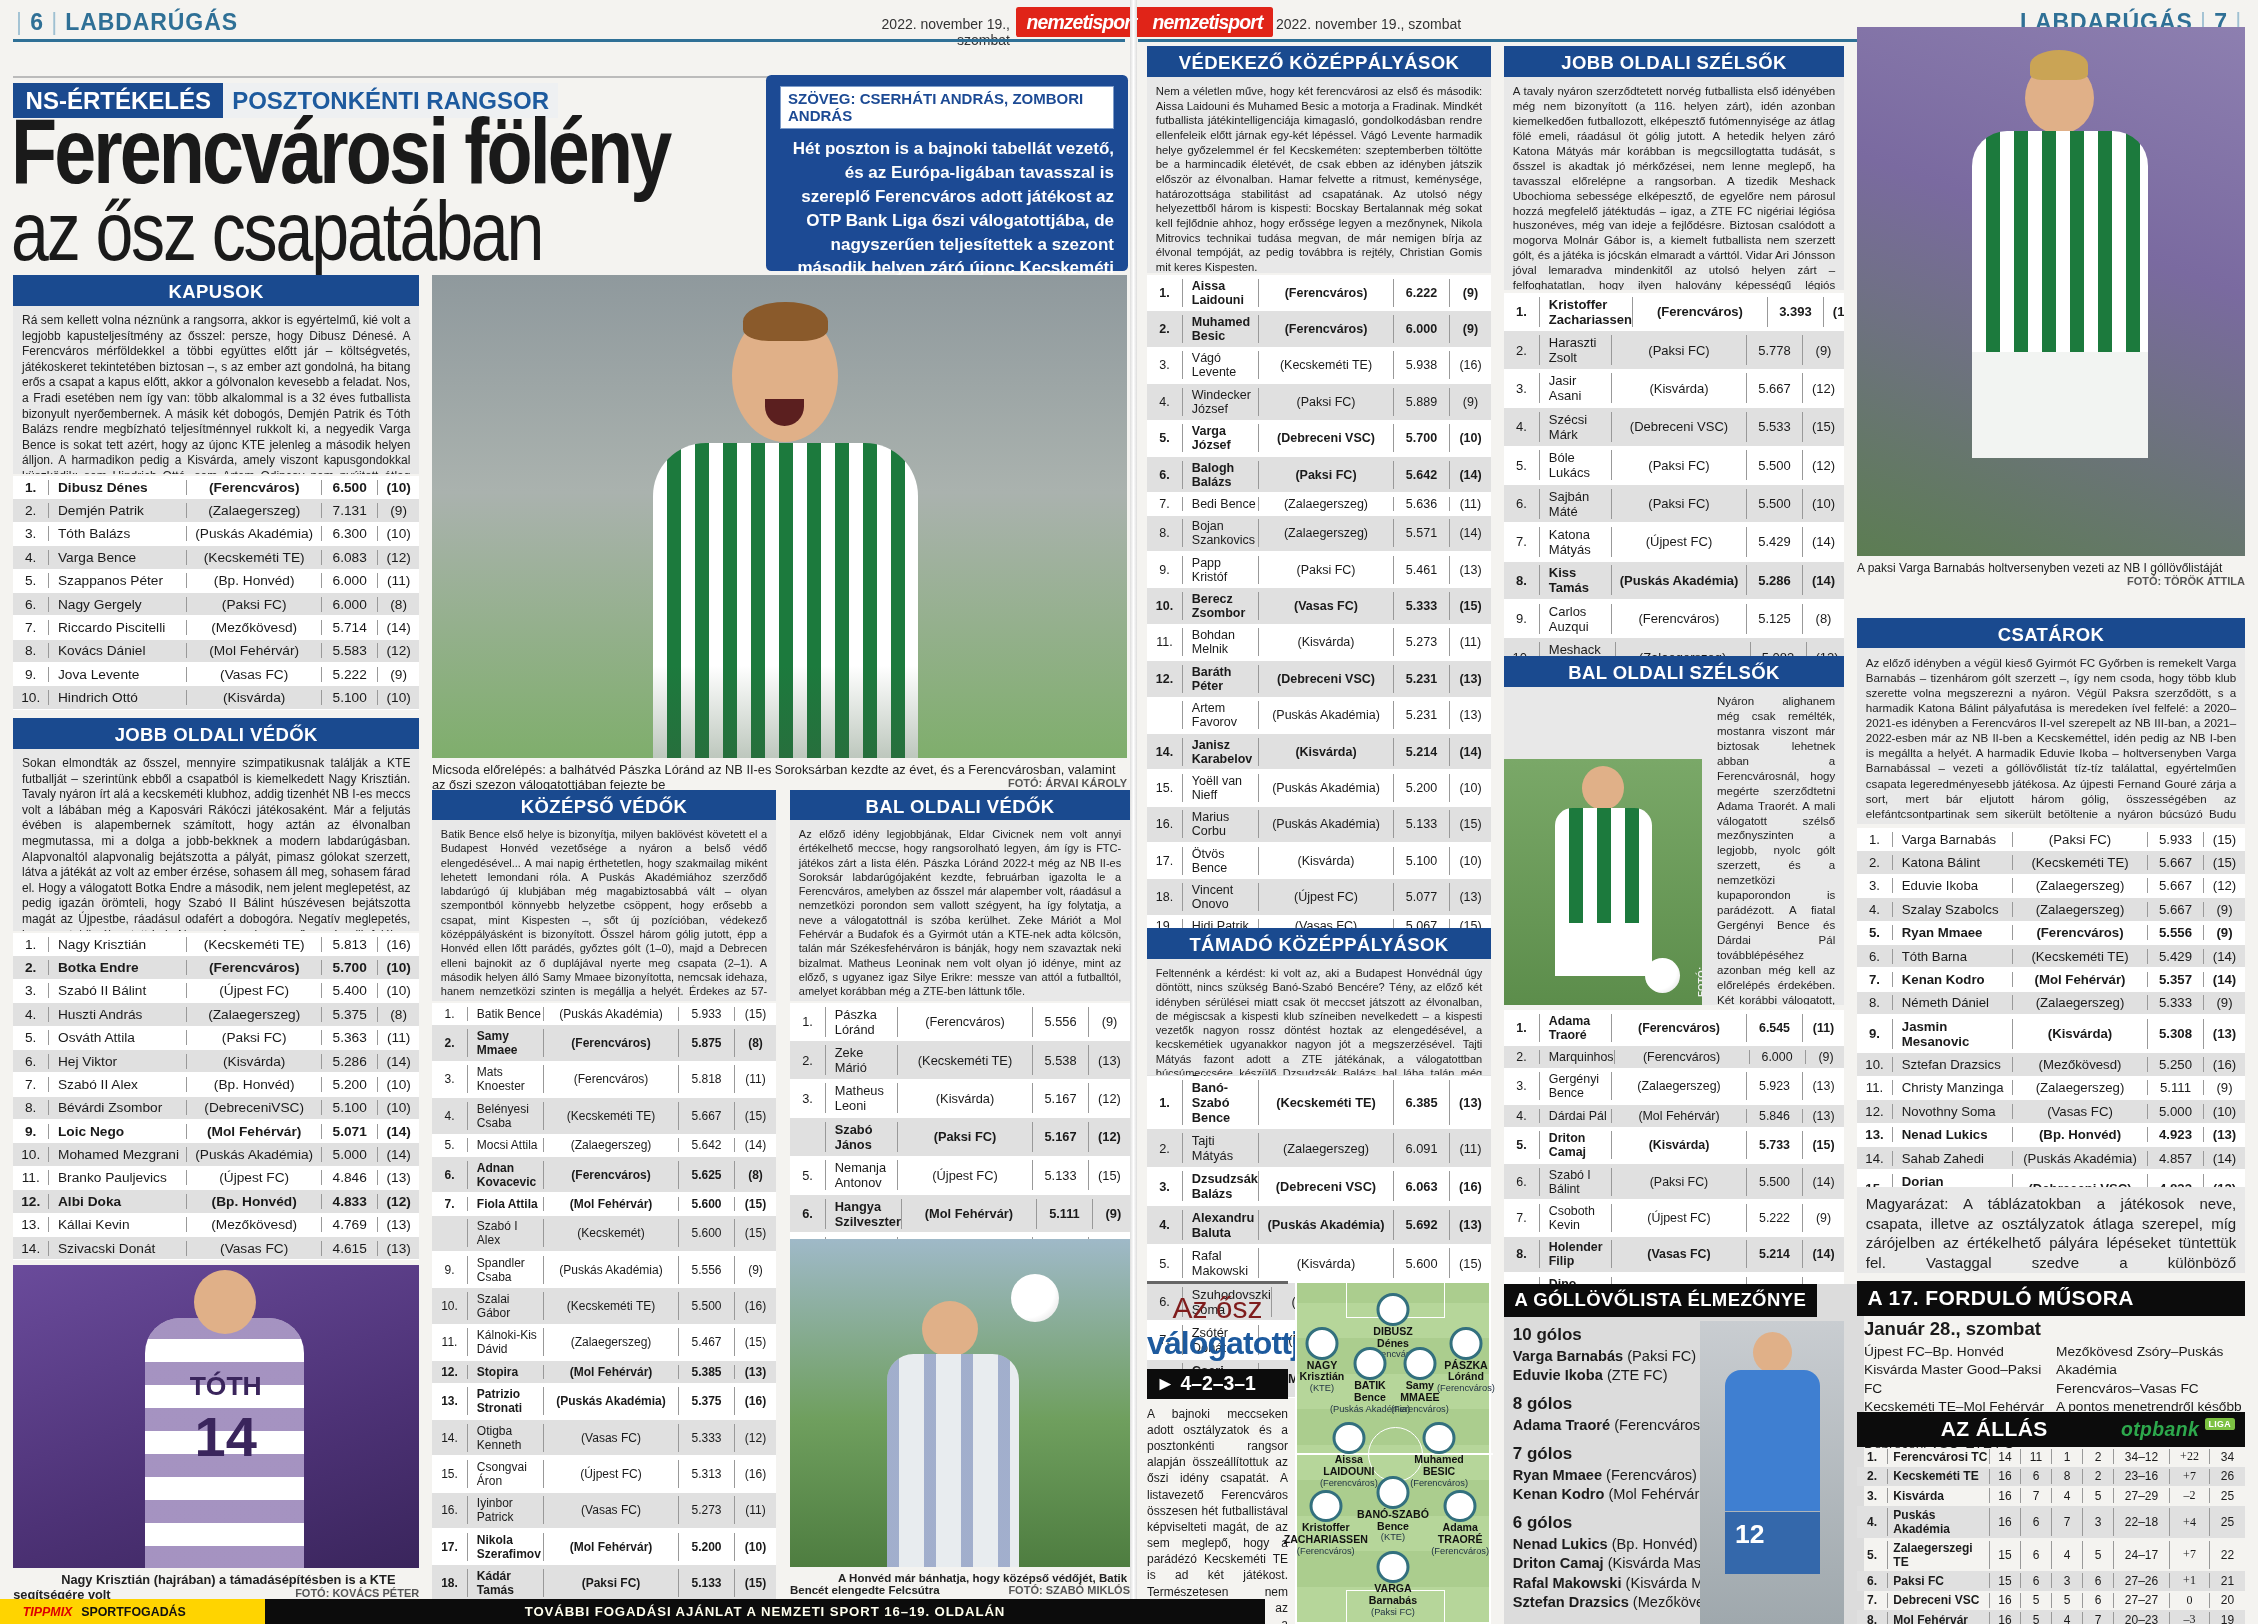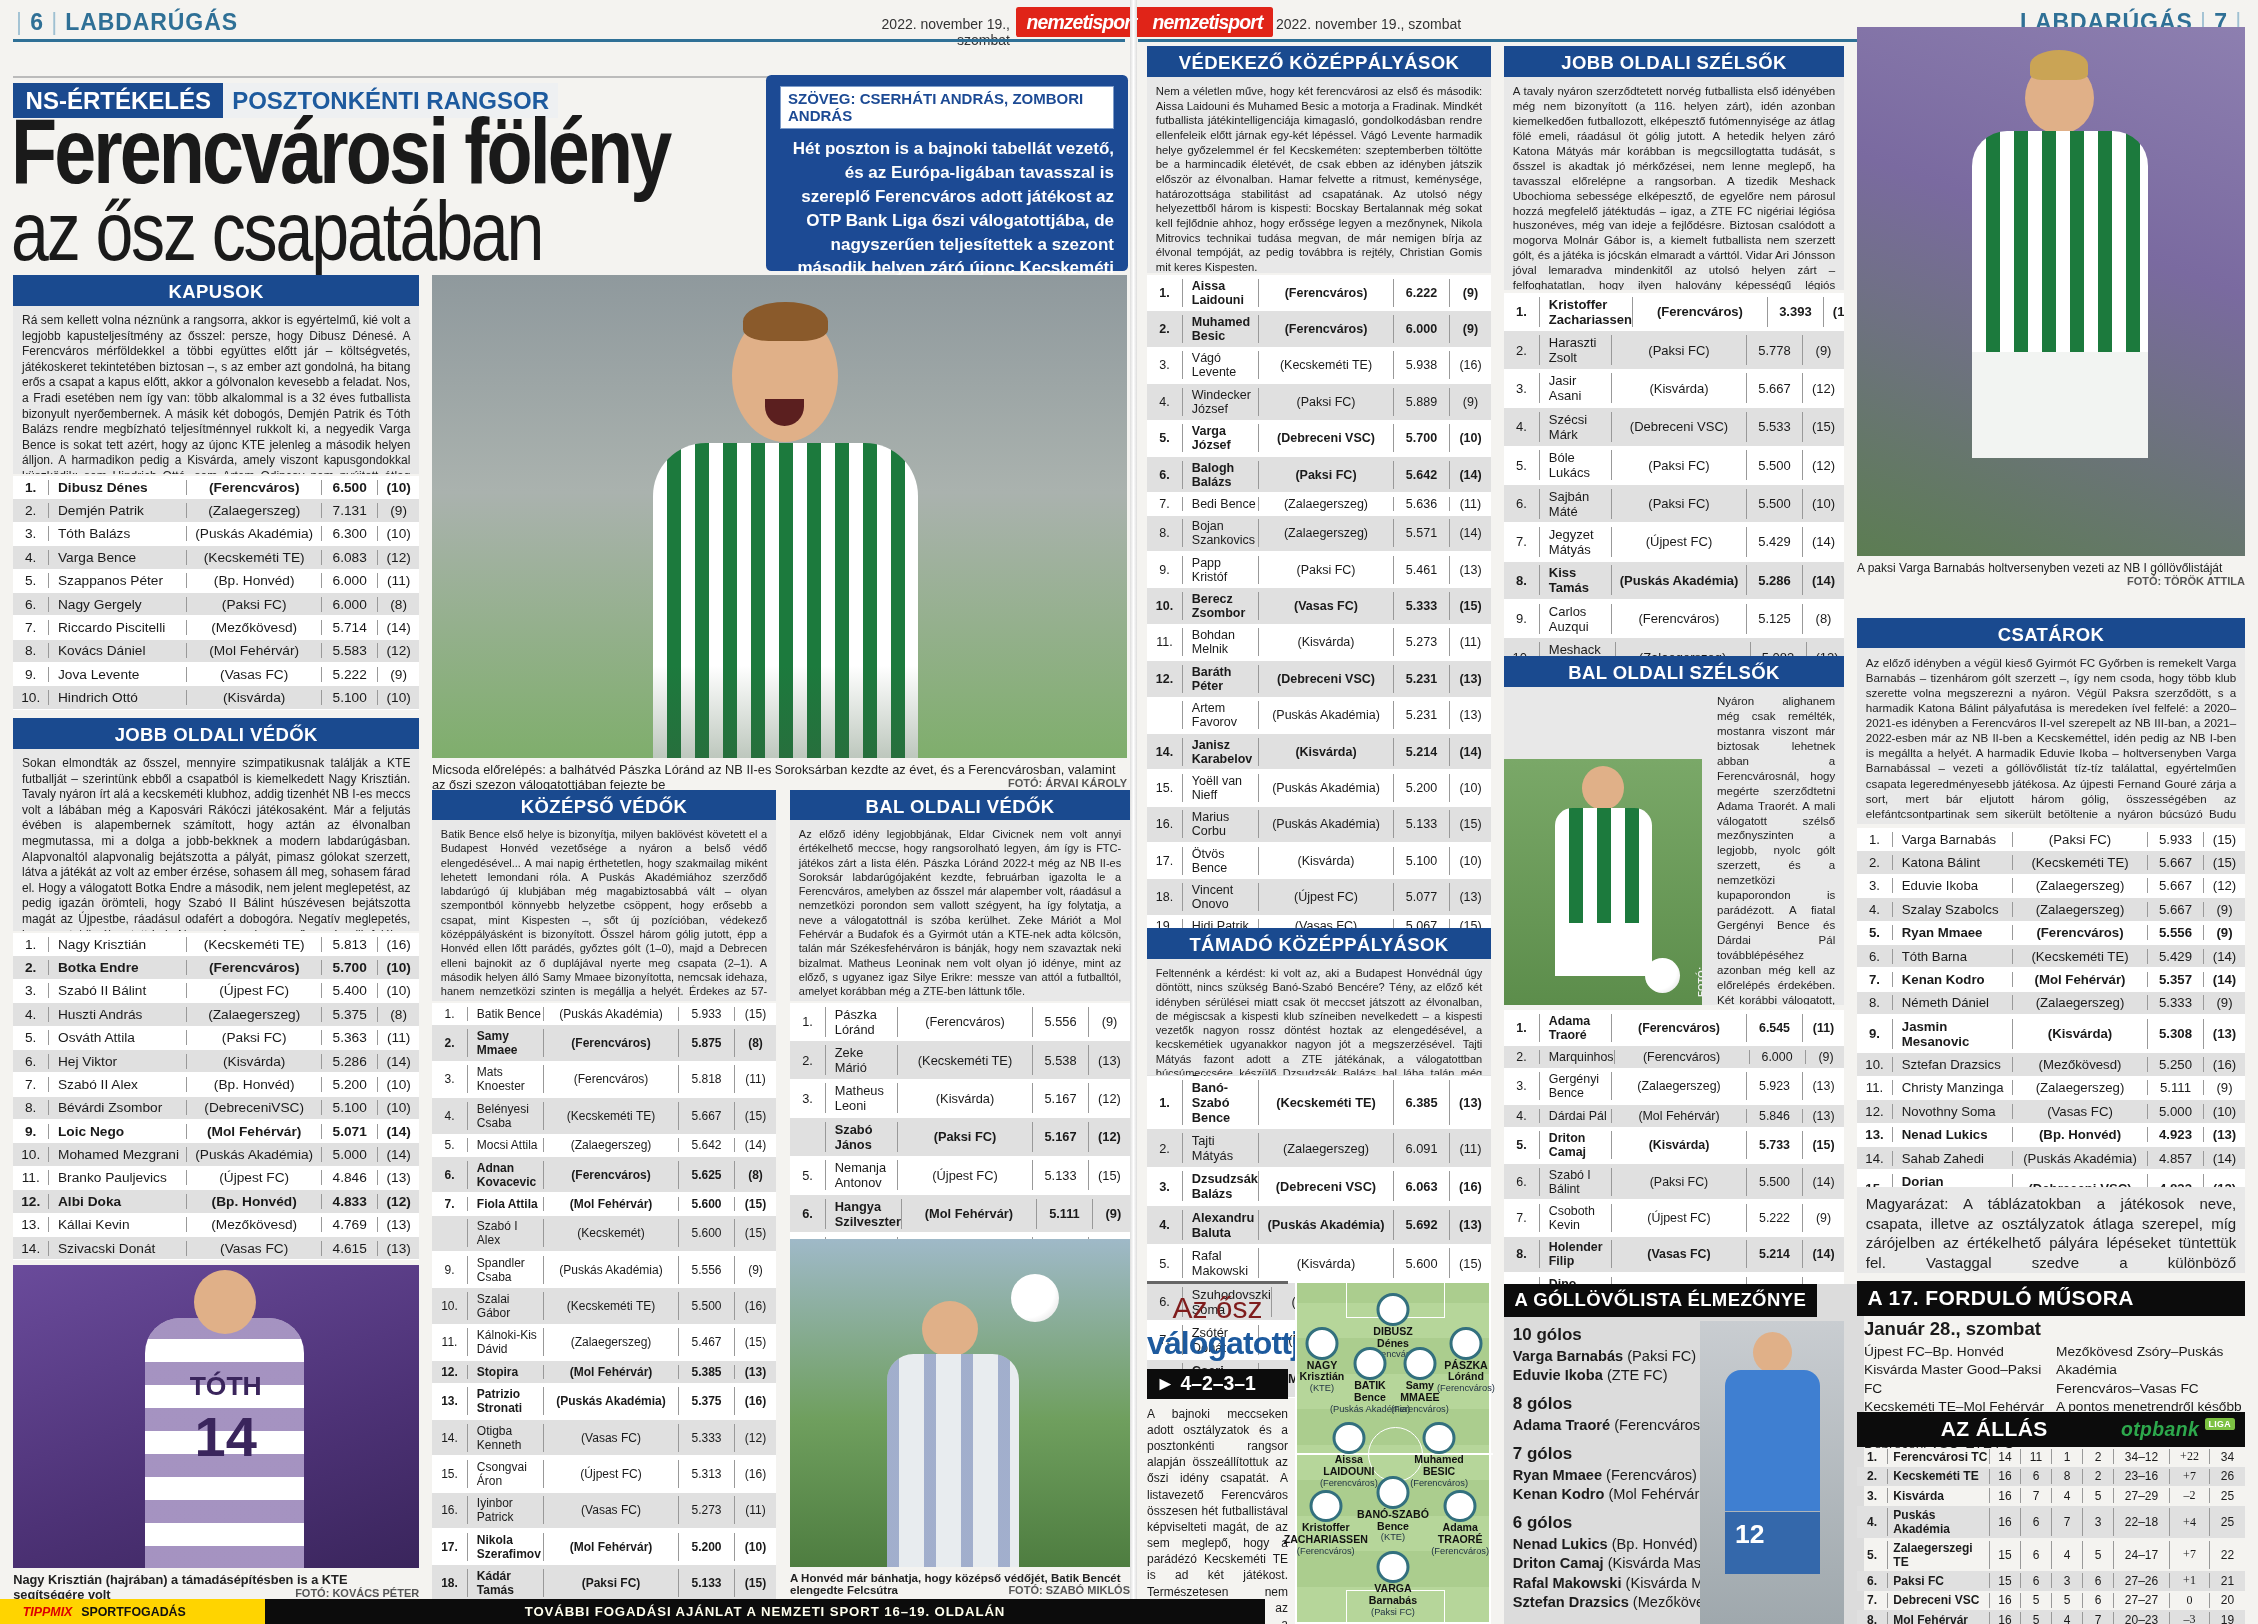--- a/index.html
+++ b/index.html
@@ -34,21 +34,21 @@
   .trow{display:flex;align-items:center;border-bottom:0.9px solid #fff;}
   .trow.alt{background:#e0e0e0;}
   .c-rank{width:35px;text-align:center;flex:none;border-right:0.9px solid #999;align-self:stretch;display:flex;align-items:center;justify-content:center;}
   .c-name{flex:1;padding-left:8.8px;}
   .c-club{width:134px;text-align:center;flex:none;border-left:0.9px solid #999;align-self:stretch;display:flex;align-items:center;justify-content:center;}
   .c-score{width:55px;text-align:center;flex:none;border-left:0.9px solid #999;align-self:stretch;display:flex;align-items:center;justify-content:center;}
   .c-apps{width:41px;text-align:center;flex:none;border-left:0.9px solid #999;align-self:stretch;display:flex;align-items:center;justify-content:center;}
   .boldrow{font-weight:bold;}
   
   .cap{font-size:12.8px;color:#222;}
-  .cap b{font-weight:bold;}
+  .cap b{font-weight:bold;margin-left:48px;}
   .credit{font-size:11px;color:#555;font-weight:bold;}
   
   .blackbar{background:#0c0c0c;color:#fff;font-weight:bold;font-size:21px;padding:5.3px 10.6px;letter-spacing:0.4px;}
   
   .scpanel{background:#dcdcdc;}
   .sc-goals{font-weight:bold;font-size:17px;margin:8.8px 0 1.8px 0;}
   .sc-player{font-size:14.6px;line-height:1.32;}
   .sc-player b{font-weight:bold;}
   
   .totitle1{color:#7f1d1d;font-size:30px;text-align:center;}
@@ -930,21 +930,21 @@
       </div>
       <div class="trow alt" style="padding: 3.7px 0px;">
         <div class="c-rank">6.</div>
         <div class="c-name">Sajbán Máté</div>
         <div class="c-club">(Paksi FC)</div>
         <div class="c-score">5.500</div>
         <div class="c-apps">(10)</div>
       </div>
       <div class="trow" style="padding: 3.7px 0px;">
         <div class="c-rank">7.</div>
-        <div class="c-name">Jegyzet Mátyás</div>
+        <div class="c-name">Katona Mátyás</div>
         <div class="c-club">(Újpest FC)</div>
         <div class="c-score">5.429</div>
         <div class="c-apps">(14)</div>
       </div>
       <div class="trow alt boldrow" style="padding: 3.7px 0px;">
         <div class="c-rank">8.</div>
         <div class="c-name">Kiss Tamás</div>
         <div class="c-club">(Puskás Akadémia)</div>
         <div class="c-score">5.286</div>
         <div class="c-apps">(14)</div>

